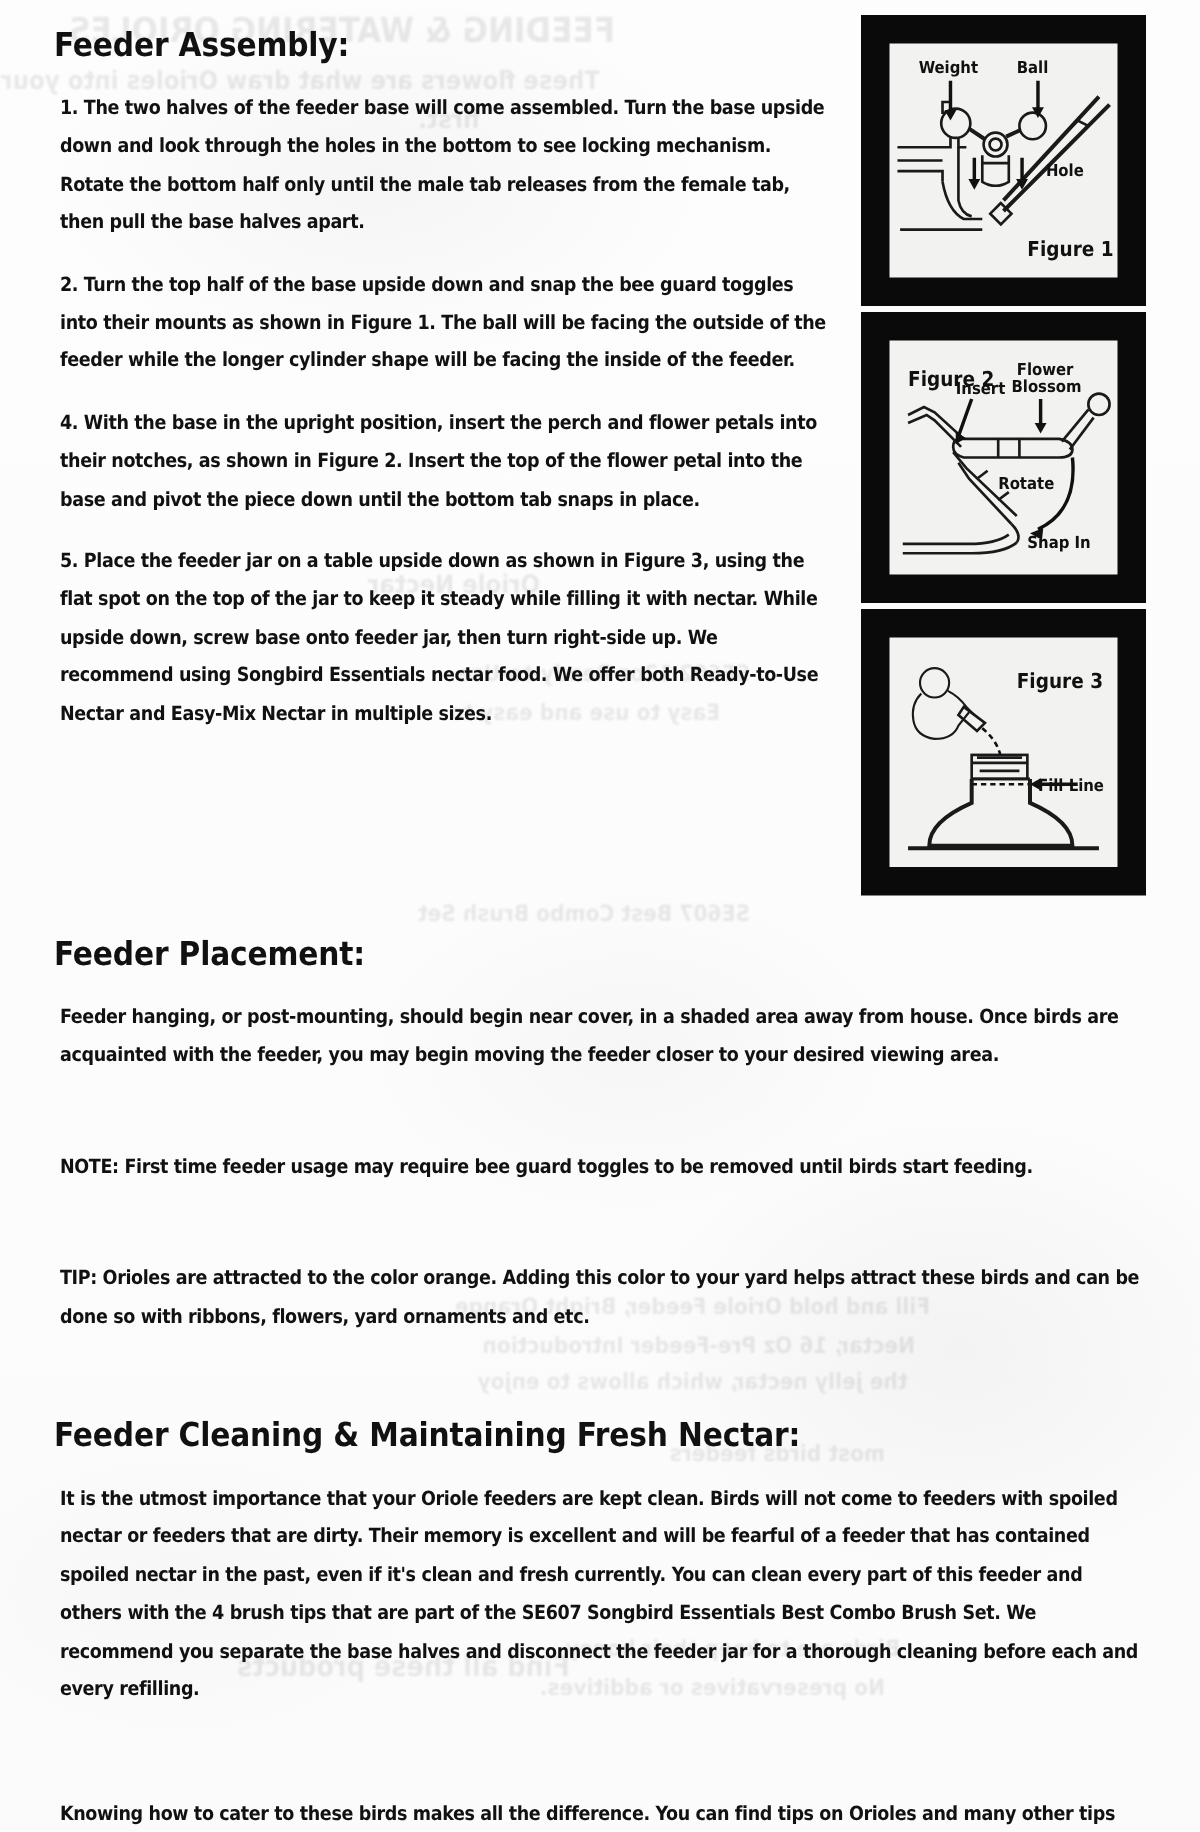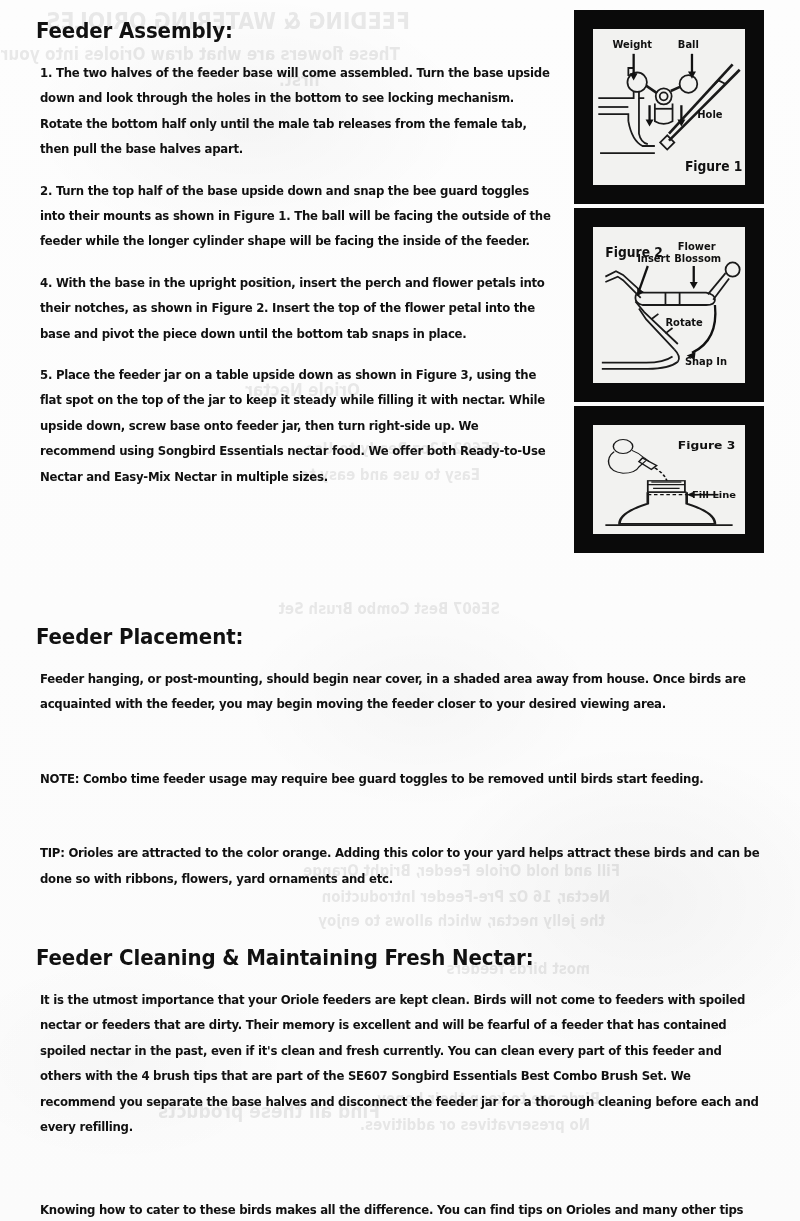--- a/index.html
+++ b/index.html
@@ -68,21 +68,21 @@
   
   .figbox{
     position:absolute;
     left:574px;width:190px;
     background:#0a0a0a;
     padding:19px;
     box-sizing:border-box;
   }
   #fig1{top:10px;height:194px;}
   #fig2{top:208px;height:194px;}
-  #fig3{top:406px;height:147px;}
+  #fig3{top:406px;height:191px;}
   .figinner{
     width:100%;height:100%;
     background:#f2f2f0;
     position:relative;
     overflow:hidden;
   }
   .figinner svg{display:block;width:100%;height:100%;}
   .figlabel{
     font-family:"DejaVu Sans Condensed","Liberation Sans",sans-serif;
     font-weight:800;
@@ -136,21 +136,21 @@
     <p class="body">5.  Place the feeder jar on a table upside down as shown in Figure 3, using the flat spot on the top of the jar to keep it steady while filling it with nectar.  While upside down, screw base onto feeder jar, then turn right-side up.  We recommend using Songbird Essentials nectar food.  We offer both Ready-to-Use Nectar and Easy-Mix Nectar in multiple sizes.</p>
   </div>
 
   <div class="col wide" style="top:612px;">
 
     <h2 class="head">Feeder Placement:</h2>
     <p class="body">Feeder hanging, or post-mounting, should begin near cover, in a shaded area away from house.  Once birds are acquainted with the feeder, you may begin moving the feeder closer to your desired viewing area.</p>
 
     <div class="gap"></div>
 
-    <p class="body"><b>NOTE:</b> <span>Combo time feeder usage may require bee guard toggles to be removed until birds start feeding.</span></p>
+    <p class="body"><b>NOTE:</b> <span>First time feeder usage may require bee guard toggles to be removed until birds start feeding.</span></p>
 
     <div class="gap"></div>
 
     <p class="body"><b>TIP:</b> <span>Orioles are attracted to the color orange.  Adding this color to your yard helps attract these birds and can be done so with ribbons, flowers, yard ornaments and etc.</span></p>
 
     <div class="gap-lg"></div>
 
     <h2 class="head">Feeder Cleaning &amp; Maintaining Fresh Nectar:</h2>
     <p class="body">It is the utmost importance that your Oriole feeders are kept clean.  Birds will not come to feeders with spoiled nectar or feeders that are dirty.  Their memory is excellent and will be fearful of a feeder that has contained spoiled nectar in the past, even if it's clean and fresh currently.  You can clean every part of this feeder and others with the 4 brush tips that are part of the SE607 Songbird Essentials Best Combo Brush Set.  We recommend you separate the base halves and disconnect the feeder jar for a thorough cleaning before each and every refilling.</p>
 

